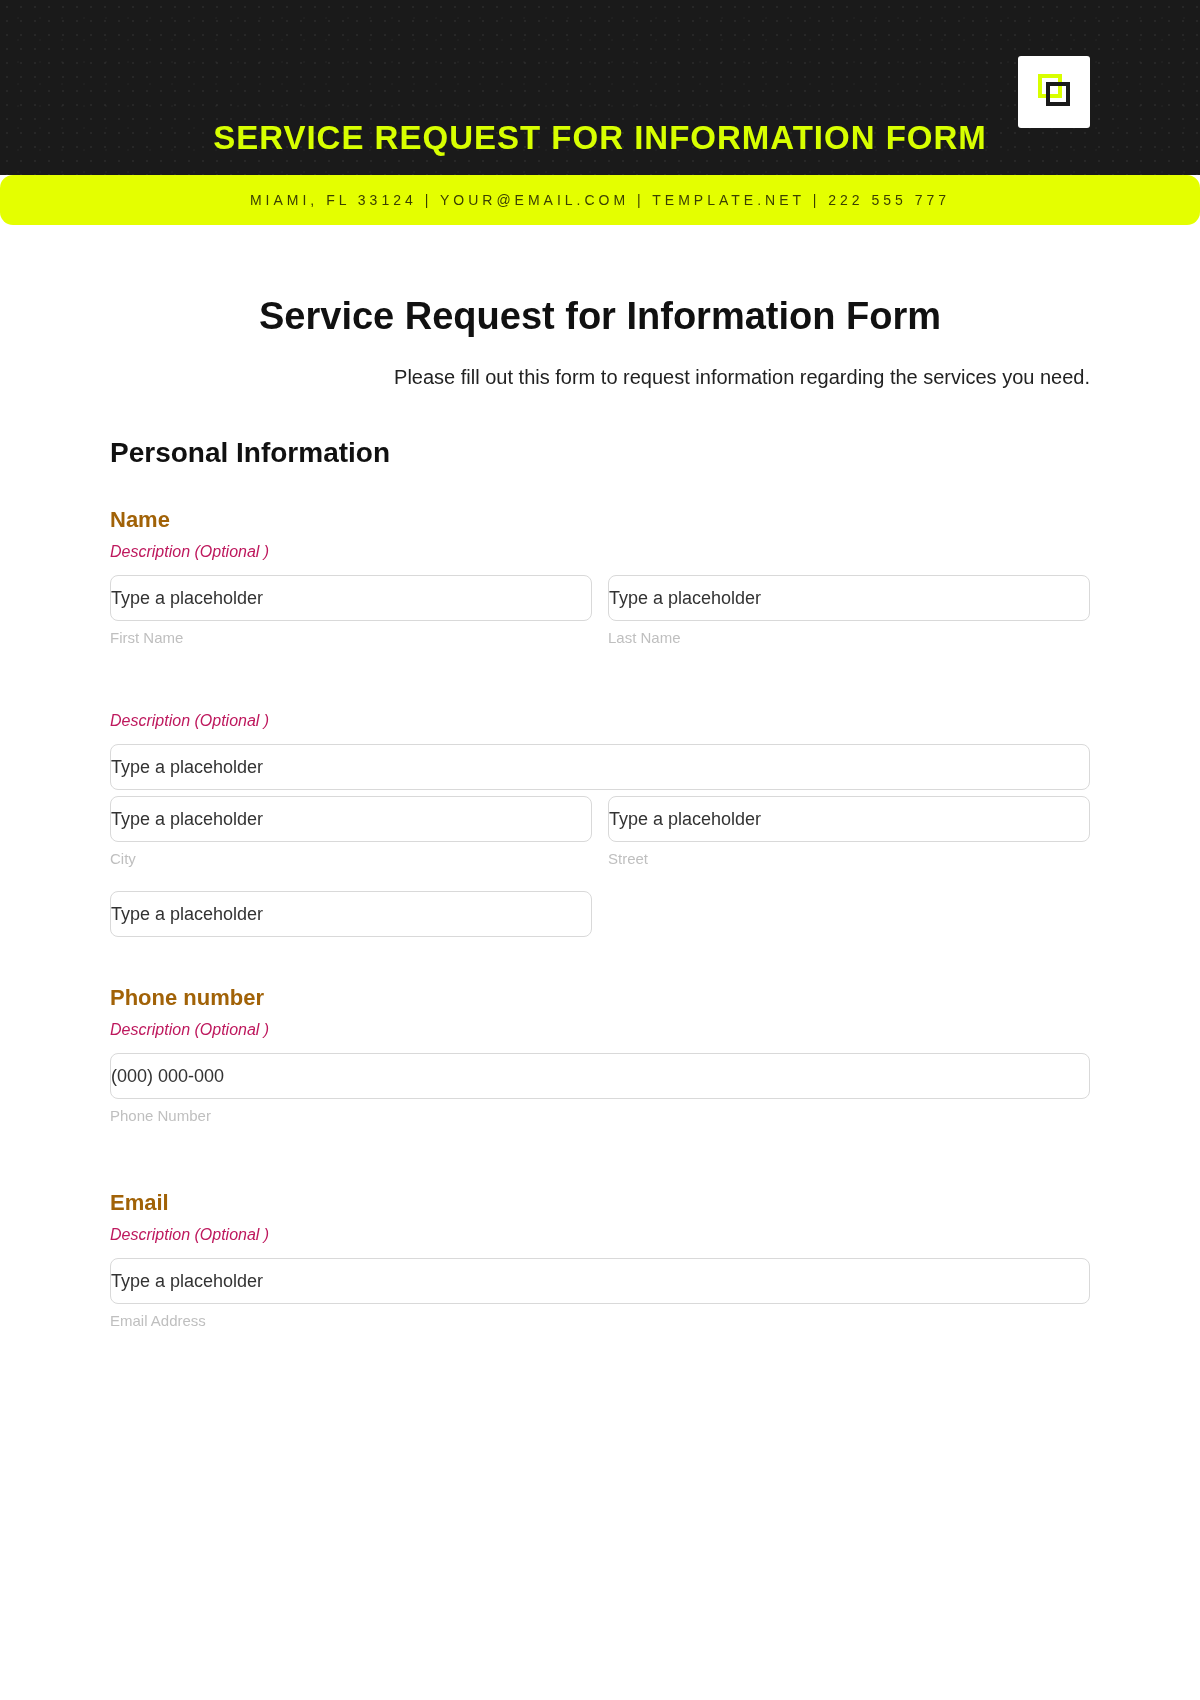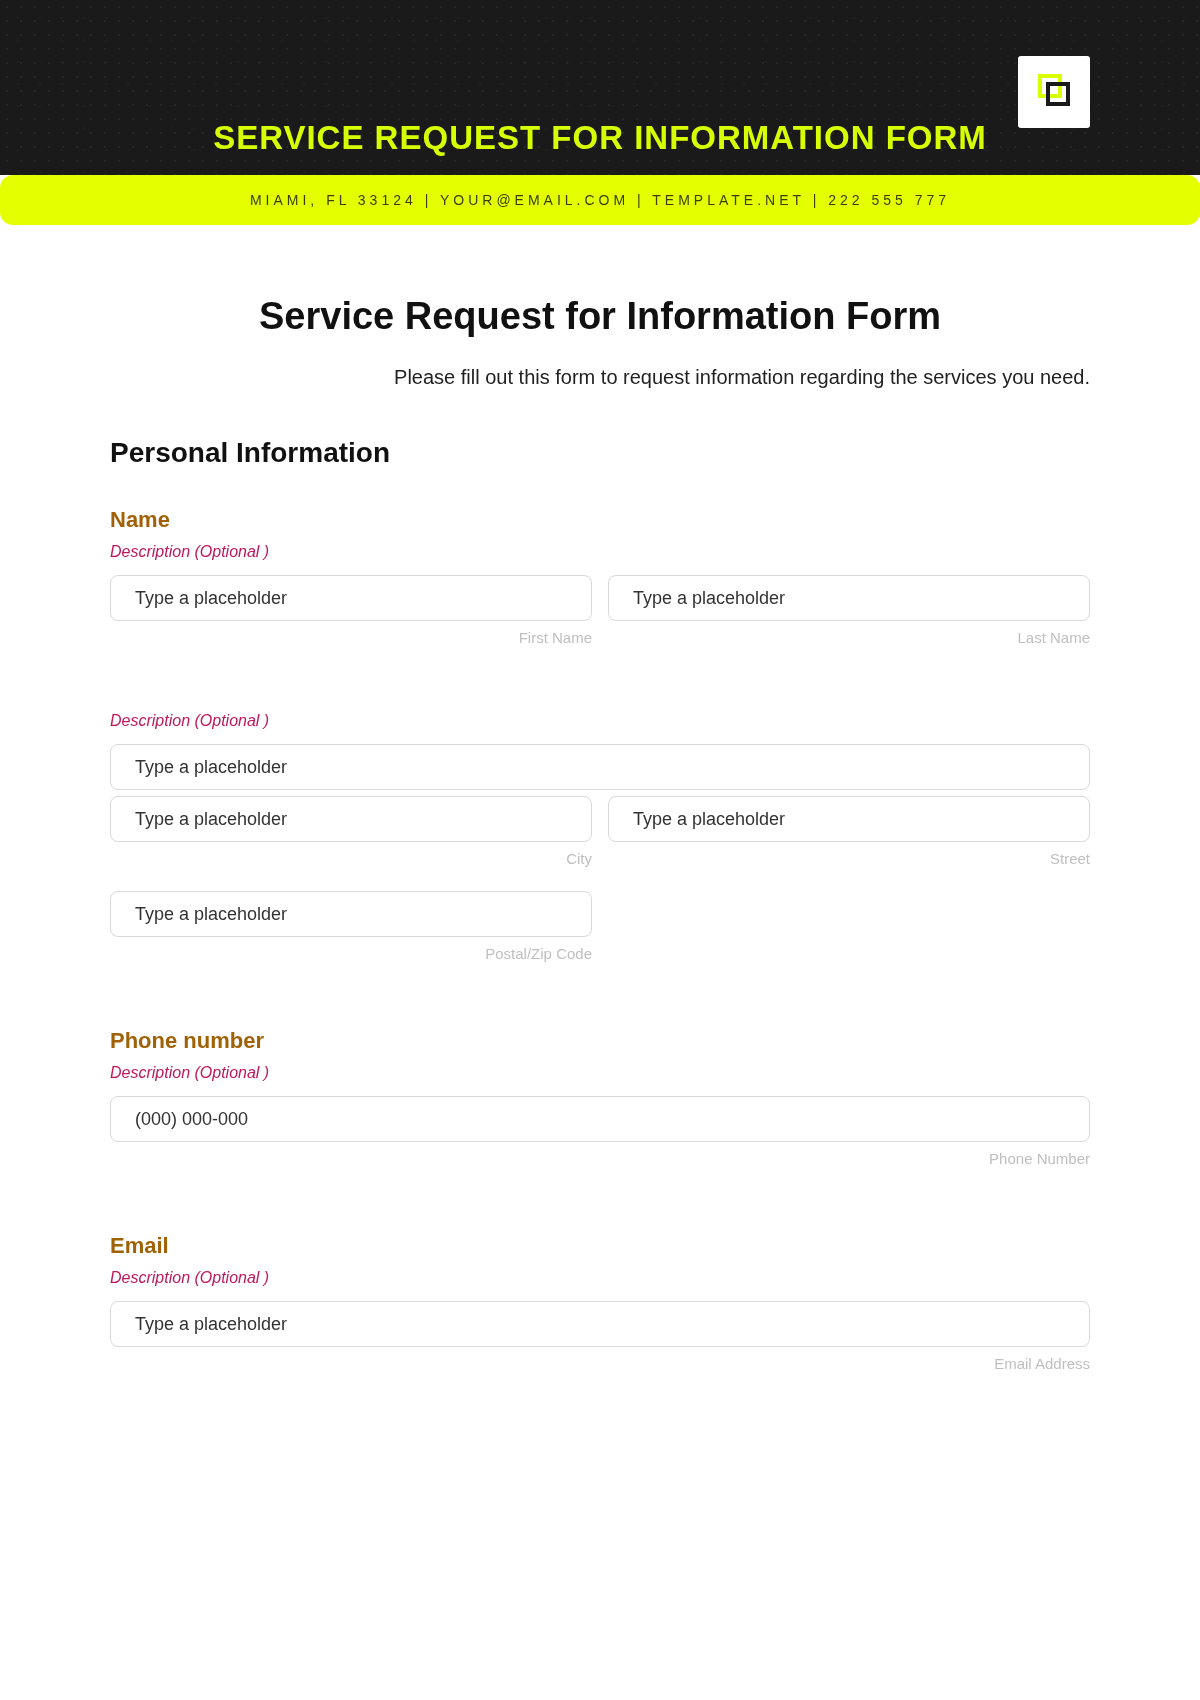--- a/index.html
+++ b/index.html
@@ -92,33 +92,32 @@
     margin-bottom: 14px;
   }
   .row { display: flex; gap: 16px; margin-bottom: 6px; }
   .col { flex: 1; display: flex; flex-direction: column; }
   .col-half { width: calc(50% - 8px); display: flex; flex-direction: column; }
   input[type="text"] {
     width: 100%;
     height: 46px;
     border: 1px solid #d9d9d9;
     border-radius: 8px;
-    padding: 0 24px;
+    padding: 0 0;
     font-size: 18px;
     color: #333;
     outline: none;
     background: #fff;
   }
   input[type="text"]::placeholder { color: #333; }
   .sub-label {
     font-size: 15px;
     color: #bfbfbf;
     margin-top: 8px;
     margin-bottom: 18px;
-    text-align: right;
   }
 </style>
 </head>
 <body>
 
 <div class="hero">
   <div class="logo-box">
     <span>
       <svg viewBox="0 0 40 40">
         <rect x="6" y="6" width="20" height="20" fill="none" stroke="#d8ff00" stroke-width="4"></rect>
@@ -168,21 +167,20 @@
         <div class="sub-label">City</div>
       </div>
       <div class="col">
         <input type="text" placeholder="Type a placeholder" style="">
         <div class="sub-label">Street</div>
       </div>
     </div>
     <div class="row">
       <div class="col-half">
         <input type="text" placeholder="Type a placeholder" style="">
-        <div class="sub-label">Postal/Zip Code</div>
       </div>
     </div>
   </div>
 
   <div class="field-group">
     <div class="field-label">Phone number</div>
     <div class="field-hint">Description  (Optional )</div>
     <div class="row">
       <div class="col">
         <input type="text" placeholder="(000) 000-000" style="">

